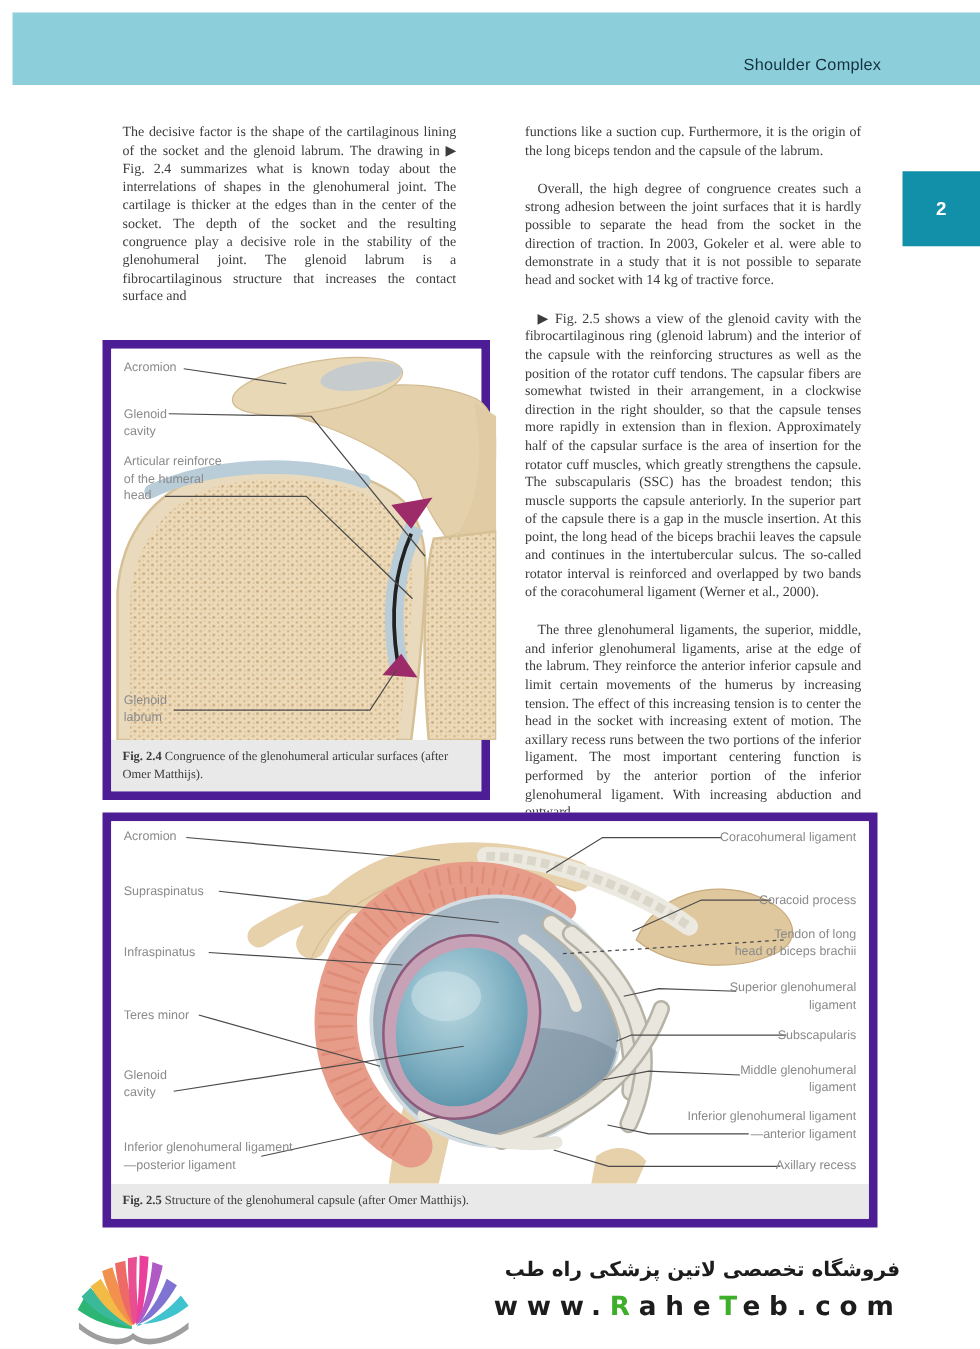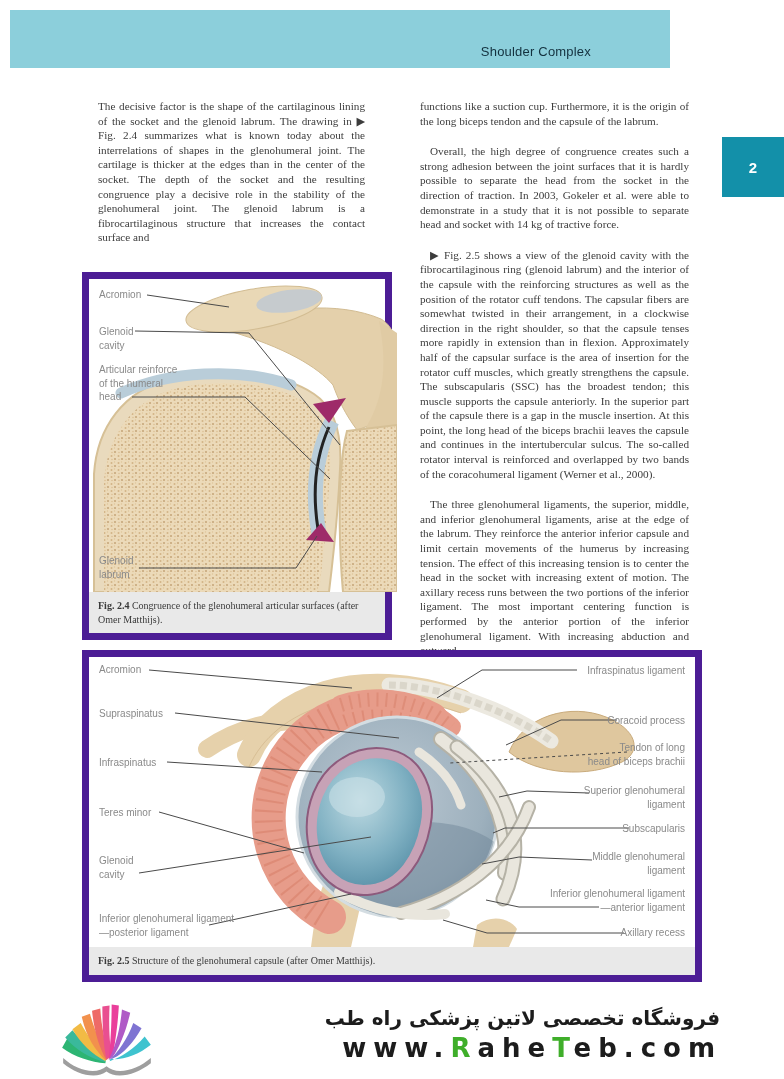--- a/index.html
+++ b/index.html
@@ -1,19 +1,19 @@
 <!DOCTYPE html>
 <html><head>
 <meta charset="utf-8">
 <style>
   html,body{margin:0;padding:0;background:#f2f2f2;}
   .page{position:relative;width:784px;height:1079px;background:#ffffff;overflow:hidden;
         font-family:"Liberation Serif", serif;}
   
-  .header-bar{position:absolute;left:10px;top:10px;width:660px;height:58px;background:#8ccfdb;}
+  .header-bar{position:absolute;left:10px;top:10px;width:774px;height:58px;background:#8ccfdb;}
   .header-title{position:absolute;right:79px;bottom:9px;font-family:"Liberation Sans",sans-serif;
         font-size:13px;color:#13313e;letter-spacing:.2px;}
   .chapter-tab{position:absolute;left:722px;top:137px;width:62px;height:60px;background:#1390a9;
         display:flex;align-items:center;justify-content:center;
         font-family:"Liberation Sans",sans-serif;font-size:15px;font-weight:bold;color:#fff;}
   
   .col{position:absolute;top:83px;text-align:justify;font-size:11.2px;line-height:14.6px;color:#3c3c3c;}
   .col p{margin:16px;}
   .col p.indent{text-indent:10px;}
   .col-left{left:82px;width:299px;}
@@ -27,23 +27,23 @@
   .fig-label{position:absolute;font-family:"Liberation Sans",sans-serif;font-size:10px;
         line-height:13.5px;color:#8a8a8a;white-space:pre-line;}
   .fig-label.r{text-align:right;}
   .fig24{left:82px;top:272px;width:310px;}
   .fig24 .fig-canvas{height:313px;}
   .fig25{left:82px;top:650px;width:620px;}
   .fig25 .fig-canvas{height:290px;}
   svg.illus{position:absolute;left:0;top:0;}
   
   .footer-fa{position:absolute;right:64px;top:1006px;text-align:right;direction:rtl;
-        font-family:"DejaVu Sans",sans-serif;font-weight:bold;font-size:20px;color:#1c1c1c;}
+        font-family:"DejaVu Sans",sans-serif;font-weight:bold;font-size:16px;color:#1c1c1c;}
   .footer-url{position:absolute;right:62px;top:1033px;font-family:"DejaVu Sans",sans-serif;
-        font-weight:bold;font-size:26px;letter-spacing:7px;color:#1c1c1c;white-space:nowrap;}
+        font-weight:bold;font-size:21px;letter-spacing:7px;color:#1c1c1c;white-space:nowrap;}
   .footer-logo{position:absolute;left:58px;top:1000px;}
 </style>
 </head>
 <body>
 
 <div class="page">
 
   <div class="header-bar">
     <div class="header-title">Shoulder Complex</div>
   </div>
@@ -191,21 +191,21 @@
       </svg>
       <div class="fig-label" style="left:10px;top:6px">Acromion</div>
       <div class="fig-label" style="left:10px;top:50px">Supraspinatus</div>
       <div class="fig-label" style="left:10px;top:99px">Infraspinatus</div>
       <div class="fig-label" style="left:10px;top:149px">Teres minor</div>
       <div class="fig-label" style="left:10px;top:197px">Glenoid
 cavity</div>
       <div class="fig-label" style="left:10px;top:255px">Inferior glenohumeral ligament
 —posterior ligament</div>
 
-      <div class="fig-label r" style="right:10px;top:7px">Infraspinatus ligament</div>
+      <div class="fig-label r" style="right:10px;top:7px">Coracohumeral ligament</div>
       <div class="fig-label r" style="right:10px;top:57px">Coracoid process</div>
       <div class="fig-label r" style="right:10px;top:84px">Tendon of long
 head of biceps brachii</div>
       <div class="fig-label r" style="right:10px;top:127px">Superior glenohumeral
 ligament</div>
       <div class="fig-label r" style="right:10px;top:165px">Subscapularis</div>
       <div class="fig-label r" style="right:10px;top:193px">Middle glenohumeral
 ligament</div>
       <div class="fig-label r" style="right:10px;top:230px">Inferior glenohumeral ligament
 —anterior ligament</div>

